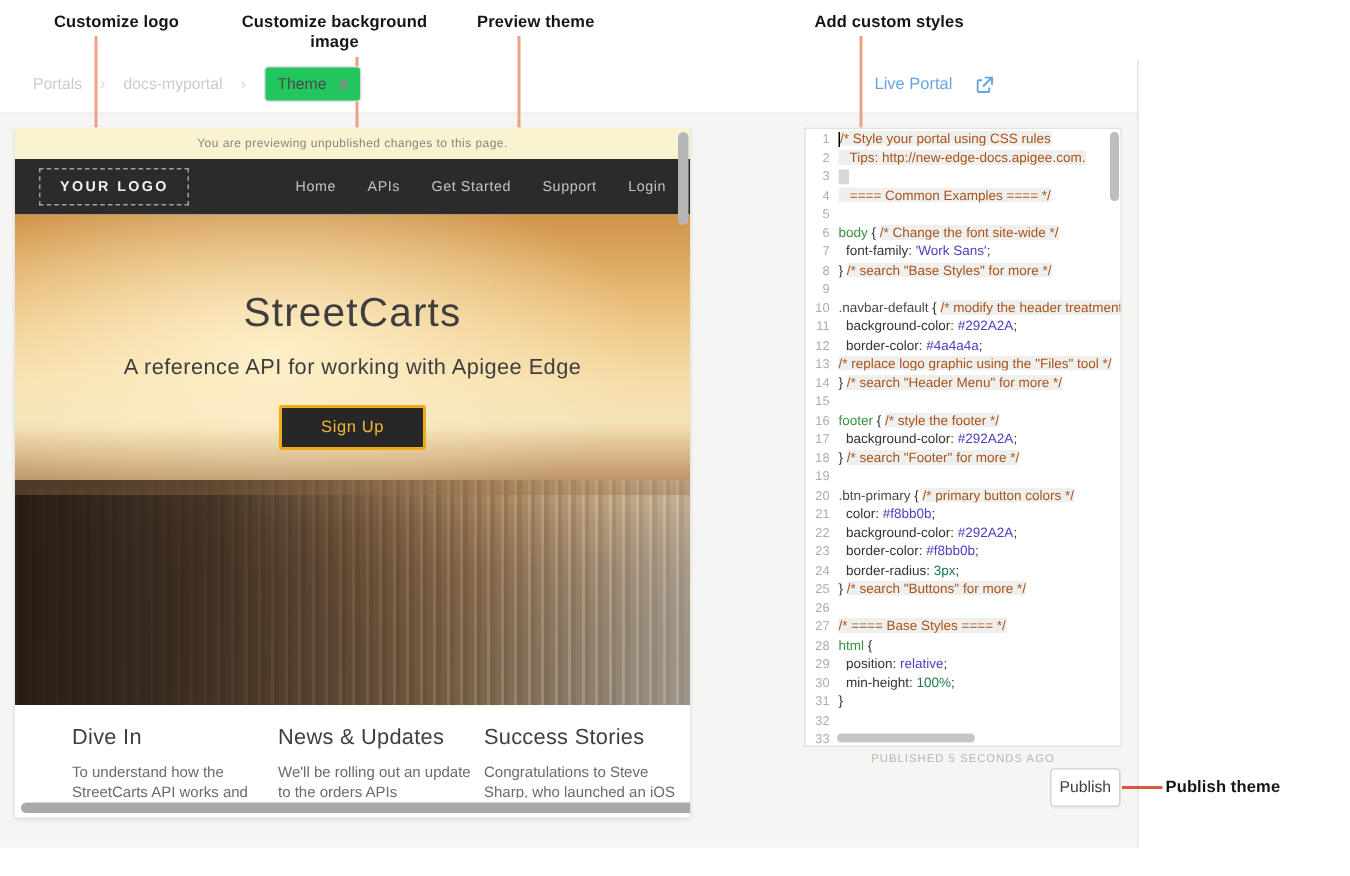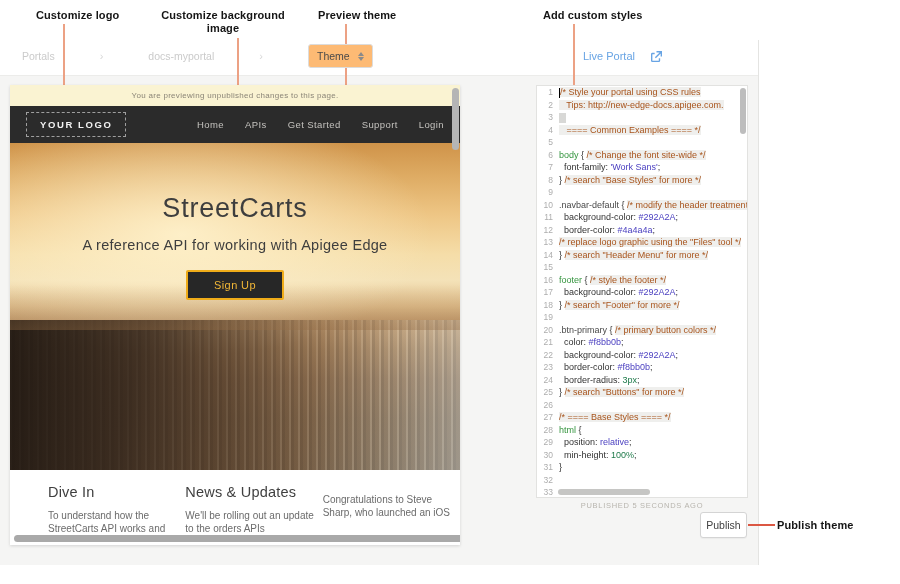--- a/index.html
+++ b/index.html
@@ -10,24 +10,24 @@
   .main-panel { position:absolute; left:0; top:75px; width:758px; height:490px; background:#f5f5f4; border-top:1px solid #ececea; }
   .panel-divider { position:absolute; left:758px; top:40px; width:1px; height:525px; background:#e4e4e2; }
 
   
   .anno { position:absolute; font-size:11px; font-weight:bold; color:#151515; letter-spacing:.1px; }
   .anno.center { text-align:center; line-height:13px; }
   .anno-line-v { position:absolute; width:2px; background:#eca184; }
   .anno-line-h { position:absolute; height:2px; background:#db5743; }
 
   
-  .breadcrumb { position:absolute; left:22px; top:44px; display:flex; align-items:center; font-size:10.5px; color:#cbcbcb;gap:33px; }
+  .breadcrumb { position:absolute; left:22px; top:44px; display:flex; align-items:center; font-size:10.5px; color:#cbcbcb; }
   .crumb { padding:6px 0; }
   .crumb-sep { margin:0 12px; color:#d8d8d8; font-size:11px; }
-  .theme-select { display:inline-flex; align-items:center; background:#fdba74; border:1px solid #dcdcdc; border-radius:3px; padding:5px 8px; color:#4a4a4a; cursor:pointer; }
+  .theme-select { display:inline-flex; align-items:center; background:#22c55e; border:1px solid #dcdcdc; border-radius:3px; padding:5px 8px; color:#4a4a4a; cursor:pointer; }
   .caret { display:inline-flex; flex-direction:column; gap:1px; margin-left:8px; }
   .caret i { width:0; height:0; border-left:3px solid transparent; border-right:3px solid transparent; }
   .caret .up { border-bottom:4px solid #8a8a8a; }
   .caret .down { border-top:4px solid #8a8a8a; }
 
   
   .live-portal { position:absolute; left:583px; top:50px; font-size:11px; color:#68a4e4; display:flex; align-items:center; gap:16px; cursor:pointer; }
 
   
   .preview-card { position:absolute; left:10px; top:85px; width:450px; height:460px; background:#fff; overflow:hidden; box-shadow:0 1px 3px rgba(0,0,0,.14); }
@@ -147,20 +147,21 @@
   <div class="preview-sections">
       <div class="col">
         <div class="col-h">Dive In</div>
         <p>To understand how the StreetCarts API works and</p>
       </div>
       <div class="col">
         <div class="col-h">News &amp; Updates</div>
         <p>We'll be rolling out an update to the orders APIs</p>
       </div>
       <div class="col">
+        <div class="col-h">Success Stories</div>
         <p>Congratulations to Steve Sharp, who launched an iOS</p>
       </div>
     </div>
   <div class="pv-hscroll-track">
     <div class="pv-hscroll"></div>
   </div>
   <div class="pv-vscroll"></div>
 </div>
 
 <div class="editor">

